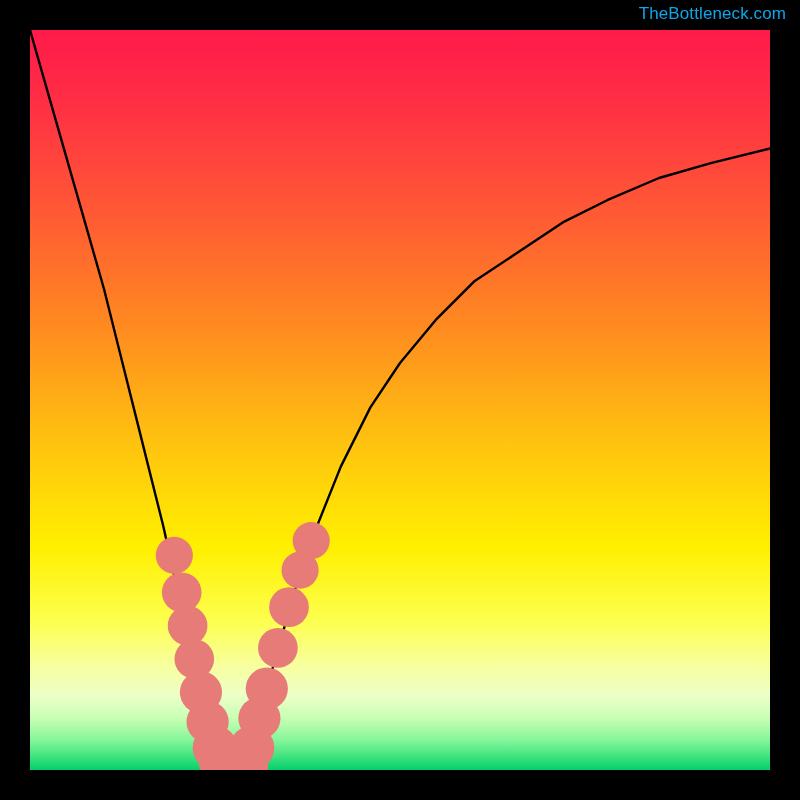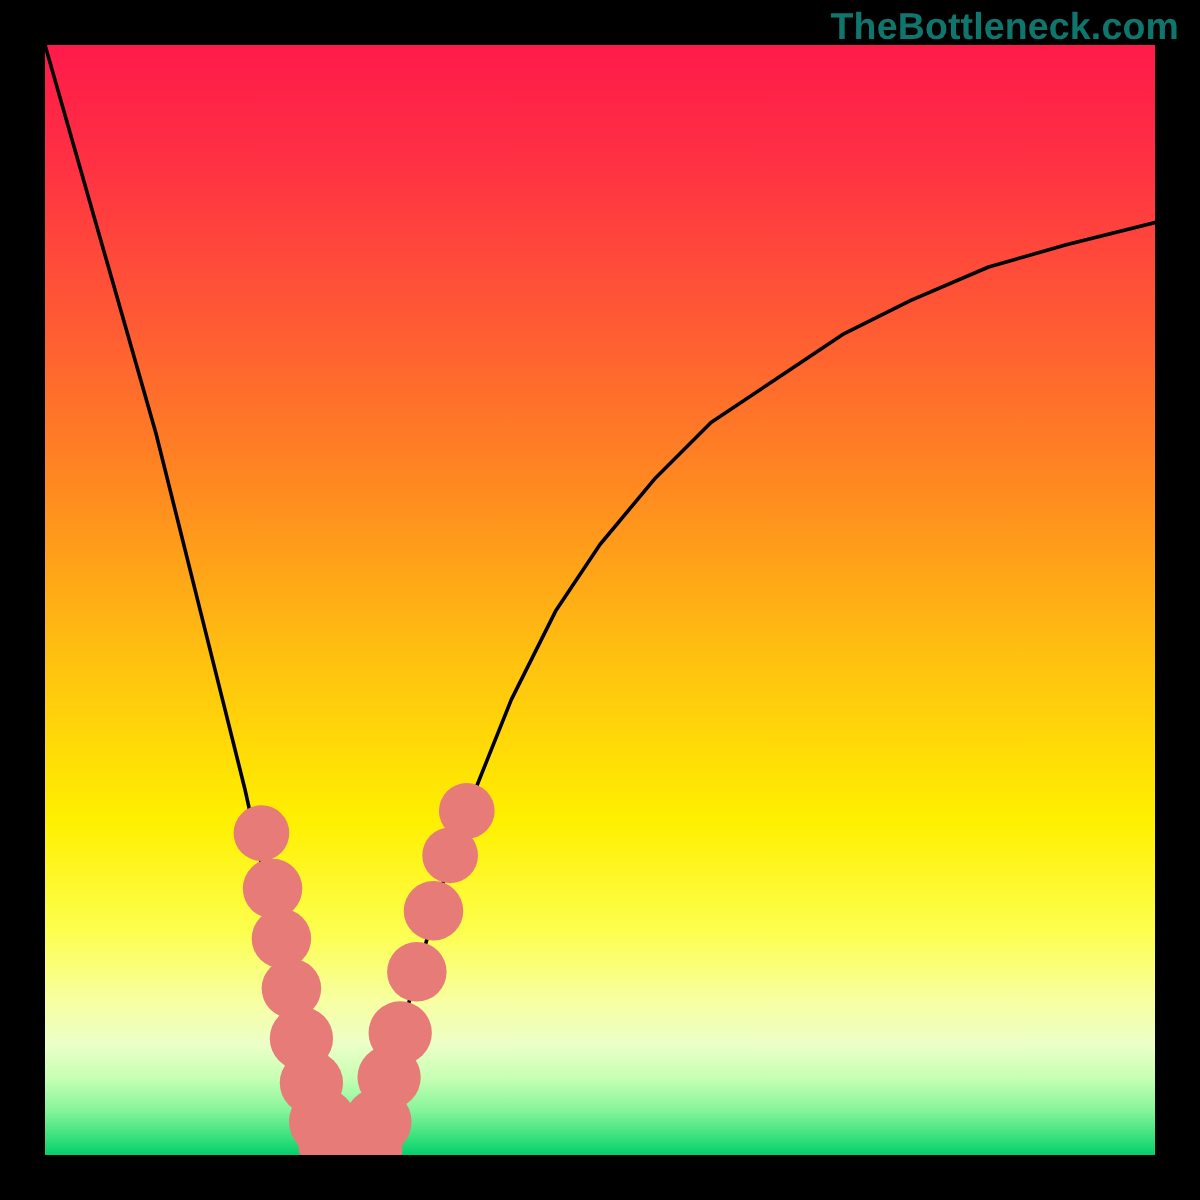--- a/index.html
+++ b/index.html
@@ -30,23 +30,23 @@
     left: 0; top: 0; width: 100%; height: 100%;
   }
   .curve {
     position: absolute;
     left: 0; top: 0;
   }
   .watermark {
     position: absolute;
     top: 4px;
     right: 14px;
-    color: #0f766e;
-    font-size: 25px;
-    font-weight: 700;
+    color: #0ea5e9;
+    font-size: 17px;
+    font-weight: 400;
     letter-spacing: 0.1px;
     user-select: none;
   }
 </style>
 </head>
 <body>
 
 <div class="frame">
 
   <div class="plot-area">

